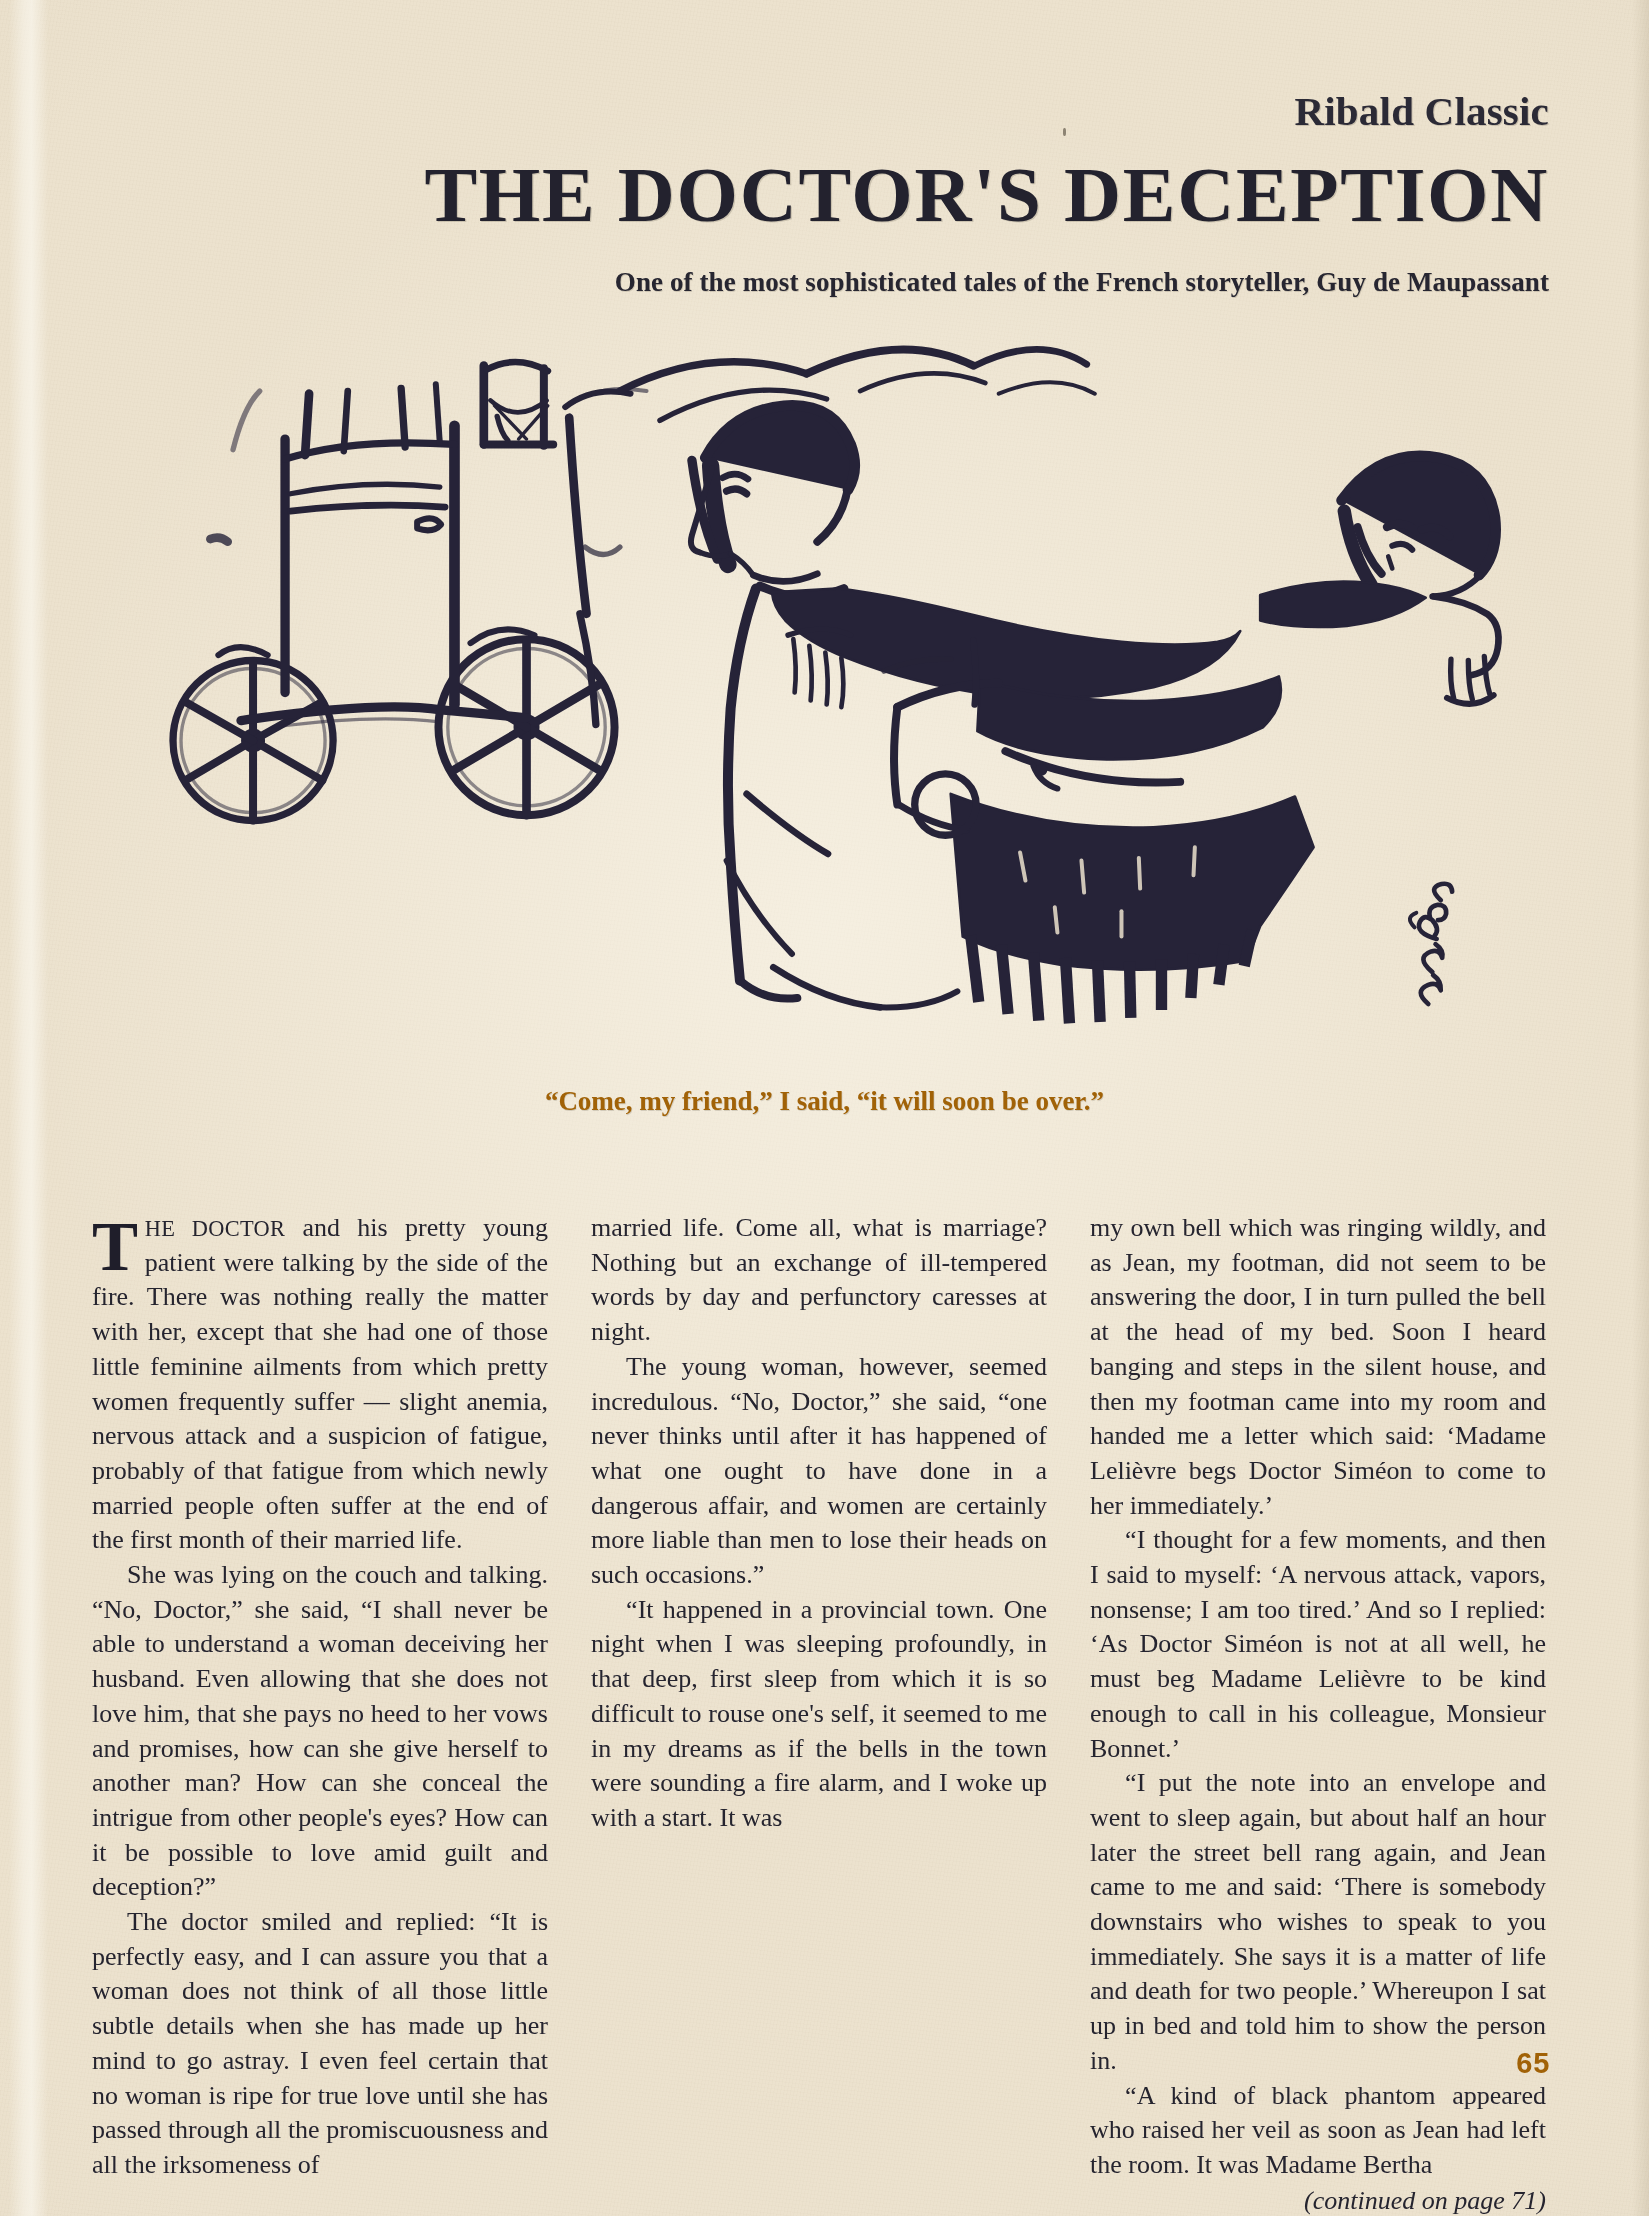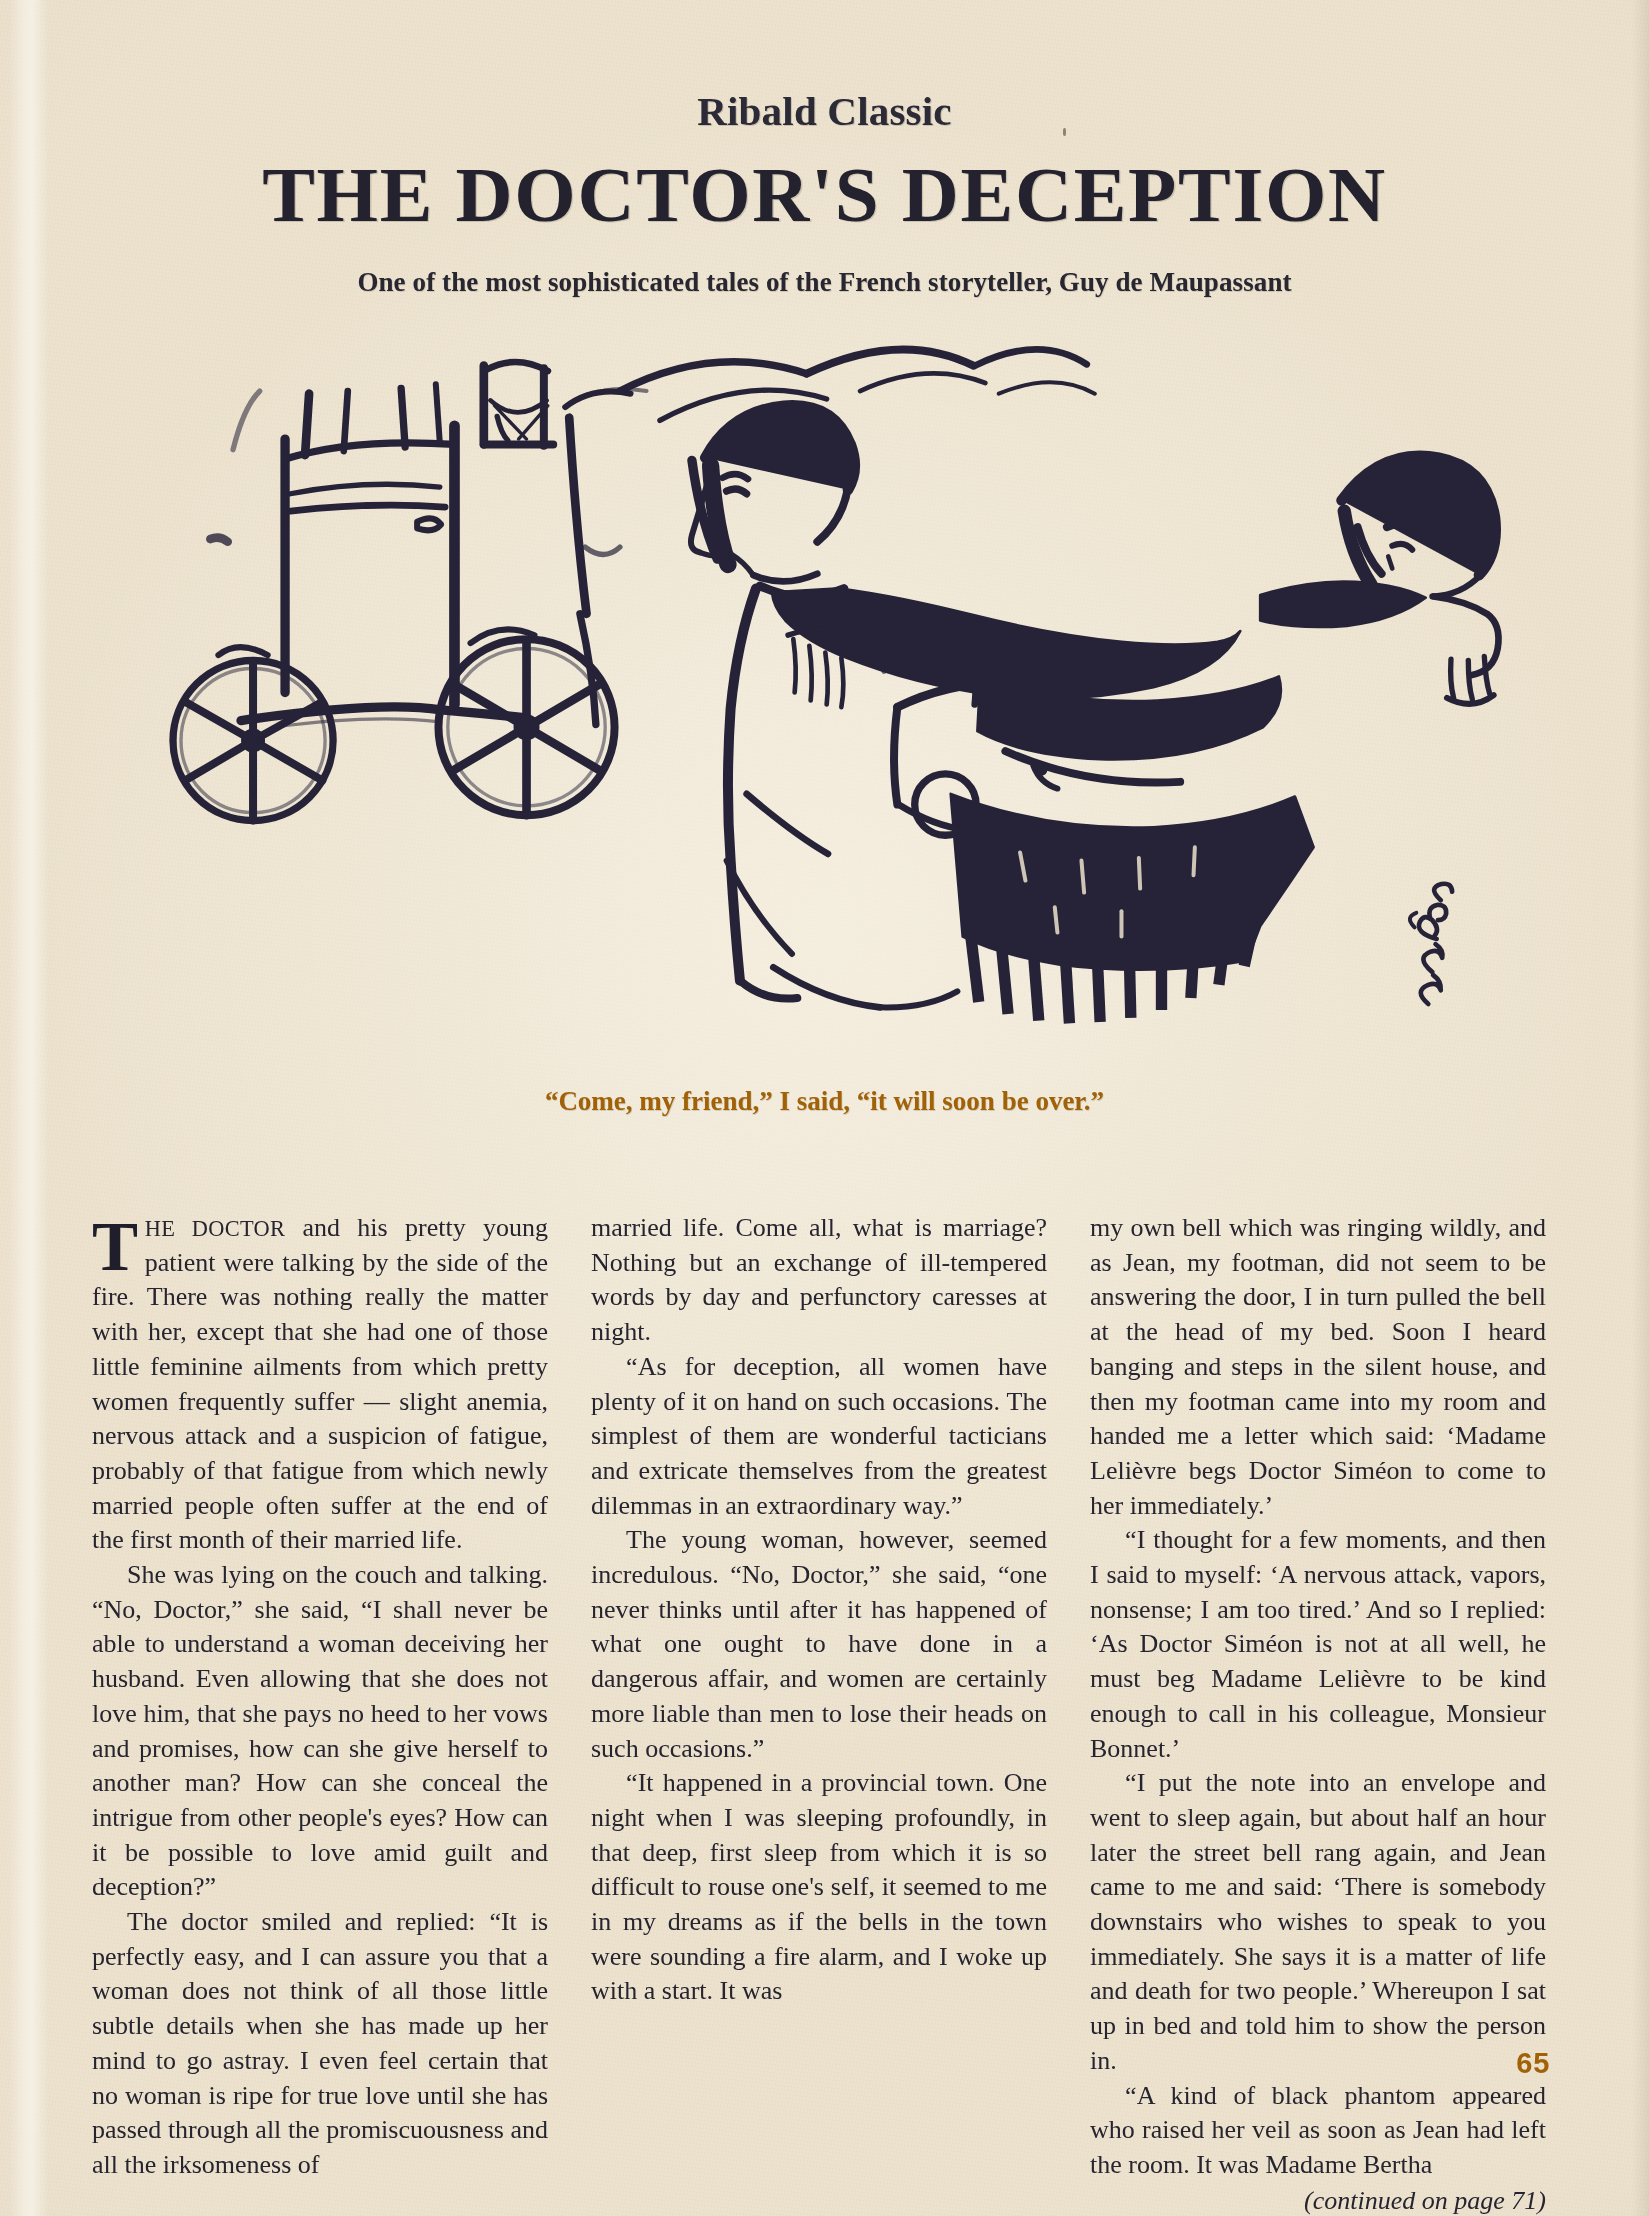--- a/index.html
+++ b/index.html
@@ -39,21 +39,21 @@
     pointer-events: none;
   }
   .right-edge {
     position: absolute;
     right: 0; top: 0; width: 17.3px; height: 100%;
     background: linear-gradient(to left, rgba(120,104,74,0.13), rgba(120,104,74,0));
     pointer-events: none;
   }
 
   
-  .header { position: absolute; left: 100px; right: 100px; top: 87px; text-align: center; }
+  .header { position: absolute; left: 100px; right: 100px; top: 87px; text-align: right; }
   .kicker {
     font-size: 41px;
     letter-spacing: 0.2px;
     font-weight: 700;
     color: #2b2a36;
     text-shadow: 1px 1px 0 rgba(120,110,95,0.30);
   }
   .headline {
     margin-top: 14.7px;
     font-size: 79px;
@@ -357,21 +357,20 @@
   <div class="columns">
 
     <div class="col">
       <p class="first"><span class="dropcap">T</span><span><span class="smallcaps">HE DOCTOR</span> and his pretty young patient were talking by the side of the fire. There was nothing really the matter with her, except that she had one of those little feminine ailments from which pretty women frequently suffer — slight anemia, nervous attack and a suspicion of fatigue, probably of that fatigue from which newly married people often suffer at the end of the first month of their married life.</span></p>
       <p>She was lying on the couch and talking. “No, Doctor,” she said, “I shall never be able to understand a woman deceiving her husband. Even allowing that she does not love him, that she pays no heed to her vows and promises, how can she give herself to another man? How can she conceal the intrigue from other people's eyes? How can it be possible to love amid guilt and deception?”</p>
       <p>The doctor smiled and replied: “It is perfectly easy, and I can assure you that a woman does not think of all those little subtle details when she has made up her mind to go astray. I even feel certain that no woman is ripe for true love until she has passed through all the promiscuousness and all the irksomeness of</p>
     </div>
 
     <div class="col">
       <p class="first">married life. Come all, what is marriage? Nothing but an exchange of ill-tempered words by day and perfunctory caresses at night.</p>
-      <p>“As for deception, all women have plenty of it on hand on such occasions. The simplest of them are wonderful tacticians and extricate themselves from the greatest dilemmas in an extraordinary way.”</p>
       <p>The young woman, however, seemed incredulous. “No, Doctor,” she said, “one never thinks until after it has happened of what one ought to have done in a dangerous affair, and women are certainly more liable than men to lose their heads on such occasions.”</p>
       <p>“It happened in a provincial town. One night when I was sleeping profoundly, in that deep, first sleep from which it is so difficult to rouse one's self, it seemed to me in my dreams as if the bells in the town were sounding a fire alarm, and I woke up with a start. It was</p>
     </div>
 
     <div class="col">
       <p class="first">my own bell which was ringing wildly, and as Jean, my footman, did not seem to be answering the door, I in turn pulled the bell at the head of my bed. Soon I heard banging and steps in the silent house, and then my footman came into my room and handed me a letter which said: ‘Madame Lelièvre begs Doctor Siméon to come to her immediately.’</p>
       <p>“I thought for a few moments, and then I said to myself: ‘A nervous attack, vapors, nonsense; I am too tired.’ And so I replied: ‘As Doctor Siméon is not at all well, he must beg Madame Lelièvre to be kind enough to call in his colleague, Monsieur Bonnet.’</p>
       <p>“I put the note into an envelope and went to sleep again, but about half an hour later the street bell rang again, and Jean came to me and said: ‘There is somebody downstairs who wishes to speak to you immediately. She says it is a matter of life and death for two people.’ Whereupon I sat up in bed and told him to show the person in.</p>
       <p><span>“A kind of black phantom appeared who raised her veil as soon as Jean had left the room. It was Madame Bertha</span><span class="contd">(continued on page 71)</span></p>
     </div>

